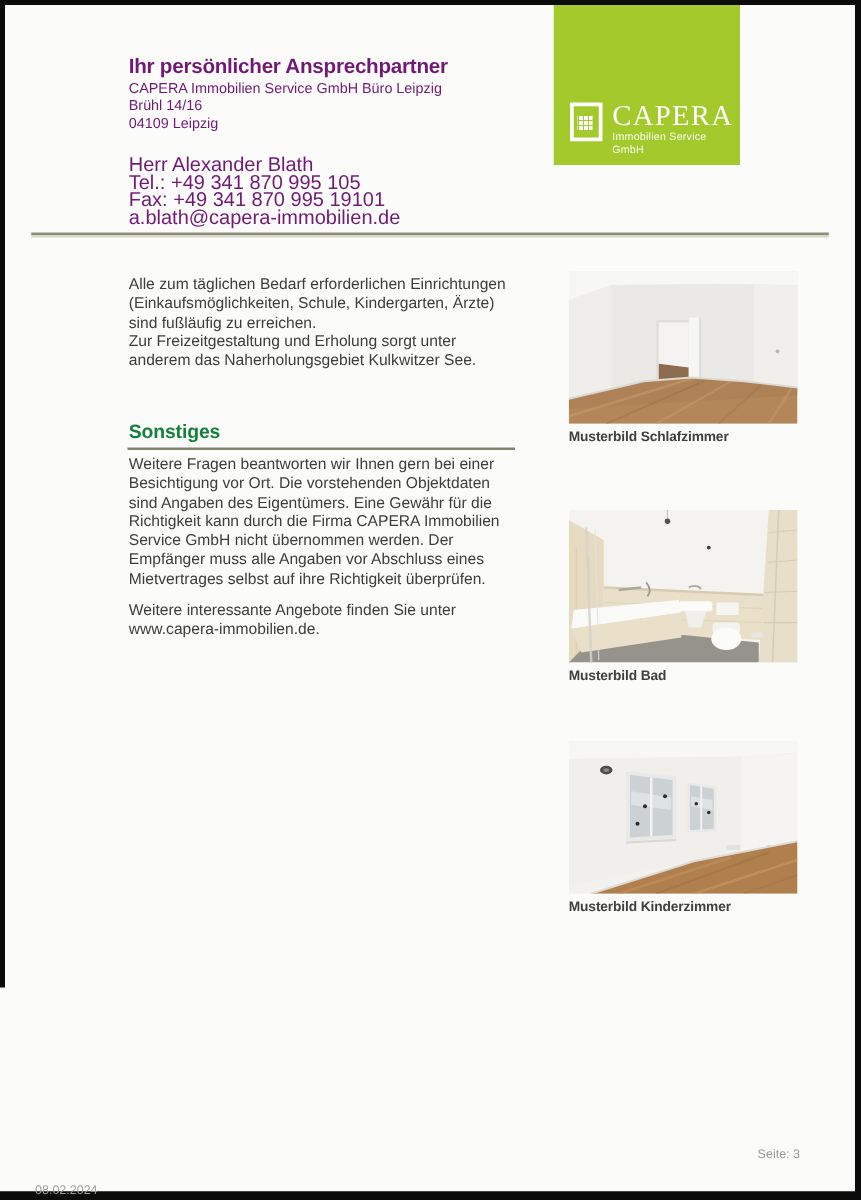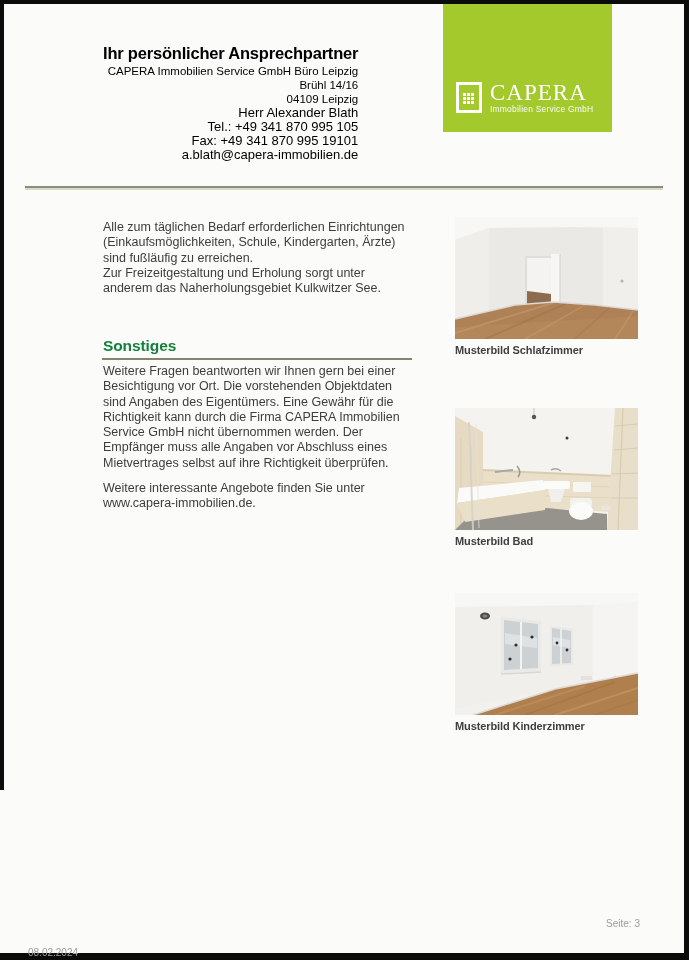--- a/index.html
+++ b/index.html
@@ -8,27 +8,27 @@
     background:#0b0b0b;
     font-family:"Liberation Sans",sans-serif;
   }
   .page{
     position:absolute;left:4px;top:4px;width:680px;height:949px;
     background:#fbfbf9;
   }
   .left-edge-patch{position:absolute;left:-4px;top:786px;width:4px;height:163px;background:#fbfbf9;}
 
   
-  .contact-block{position:absolute;left:99px;top:40px;color:#000000;text-align:right;}
+  .contact-block{position:absolute;left:99px;top:40px;color:#701a75;}
   .contact-title{font-size:16.5px;font-weight:bold;letter-spacing:-0.2px;margin:0;line-height:18px;}
   .contact-company{margin-top:2px;font-size:11.5px;line-height:14px;white-space:pre-line;}
-  .contact-person{margin-top:0;font-size:13px;line-height:14px;white-space:pre-line;}
+  .contact-person{margin-top:20px;font-size:16px;line-height:14px;white-space:pre-line;}
 
   .logo-box{
-    position:absolute;left:439px;top:0;width:169px;height:128px;
+    position:absolute;left:439px;top:0;width:149px;height:128px;
     background:#a4c92c;
   }
   .logo-row{position:absolute;left:13px;top:78px;display:flex;align-items:flex-start;}
   .logo-mark{position:relative;width:26px;height:31px;border:3px solid #fff;box-sizing:border-box;}
   .logo-mark-inner{
     position:absolute;left:3px;top:7px;width:12px;height:12px;background:#fff;
     background-image:
       repeating-linear-gradient(#a4c92c 0 1px, transparent 1px 4px),
       repeating-linear-gradient(90deg,#a4c92c 0 1px, transparent 1px 4px);
   }

